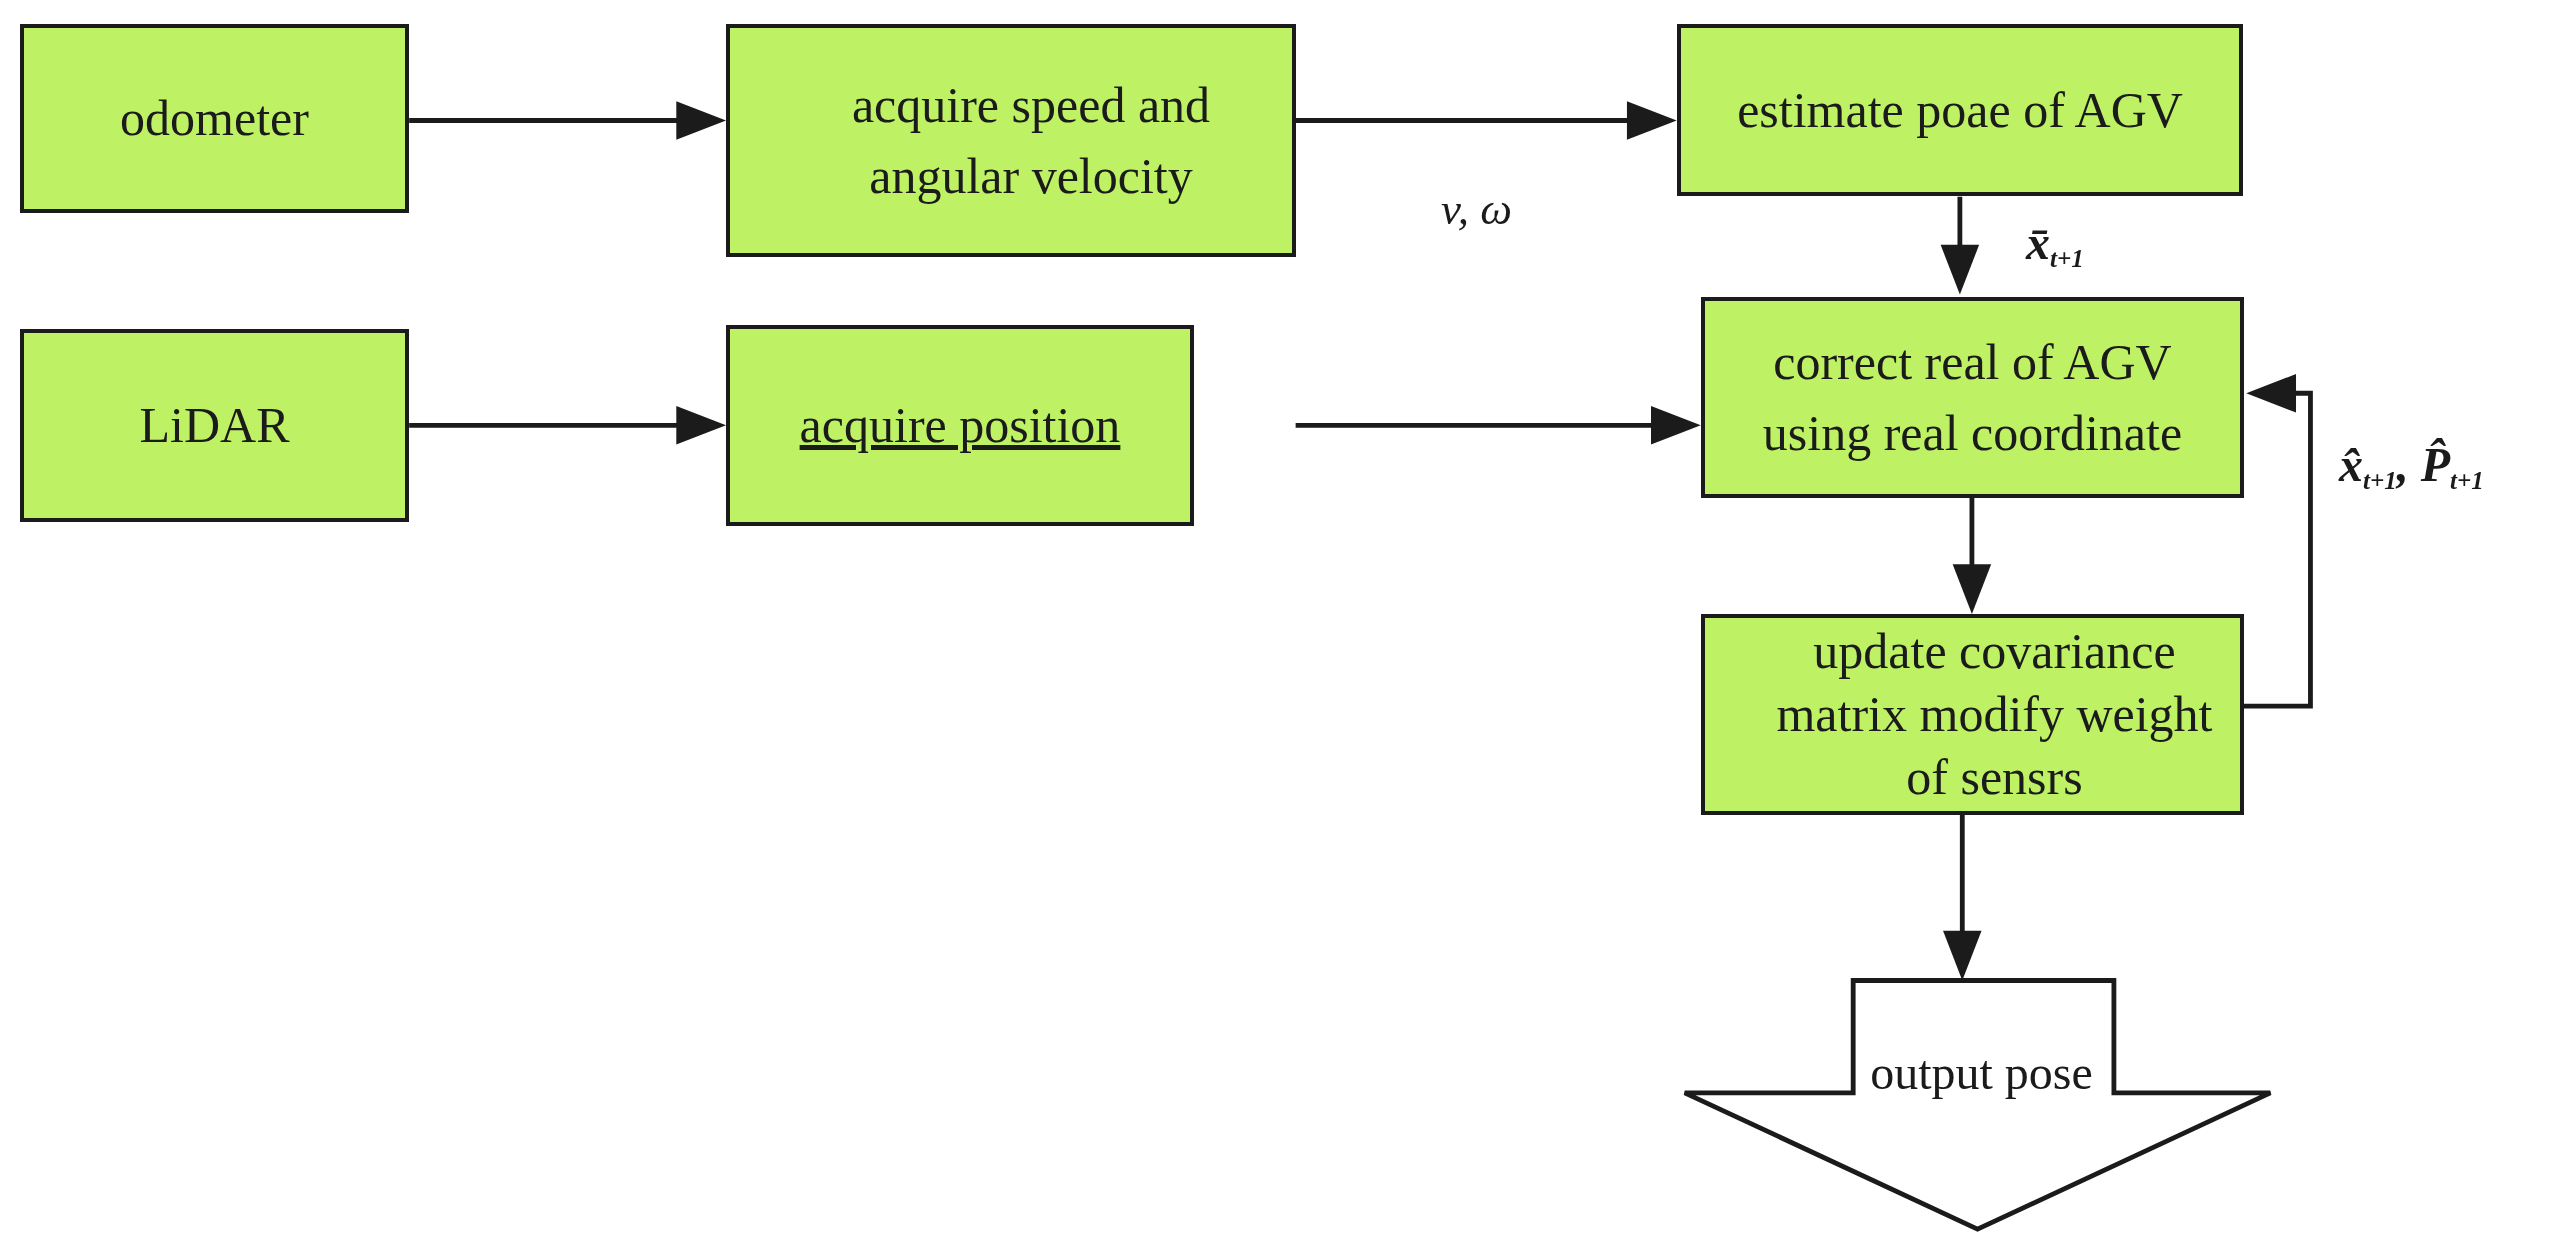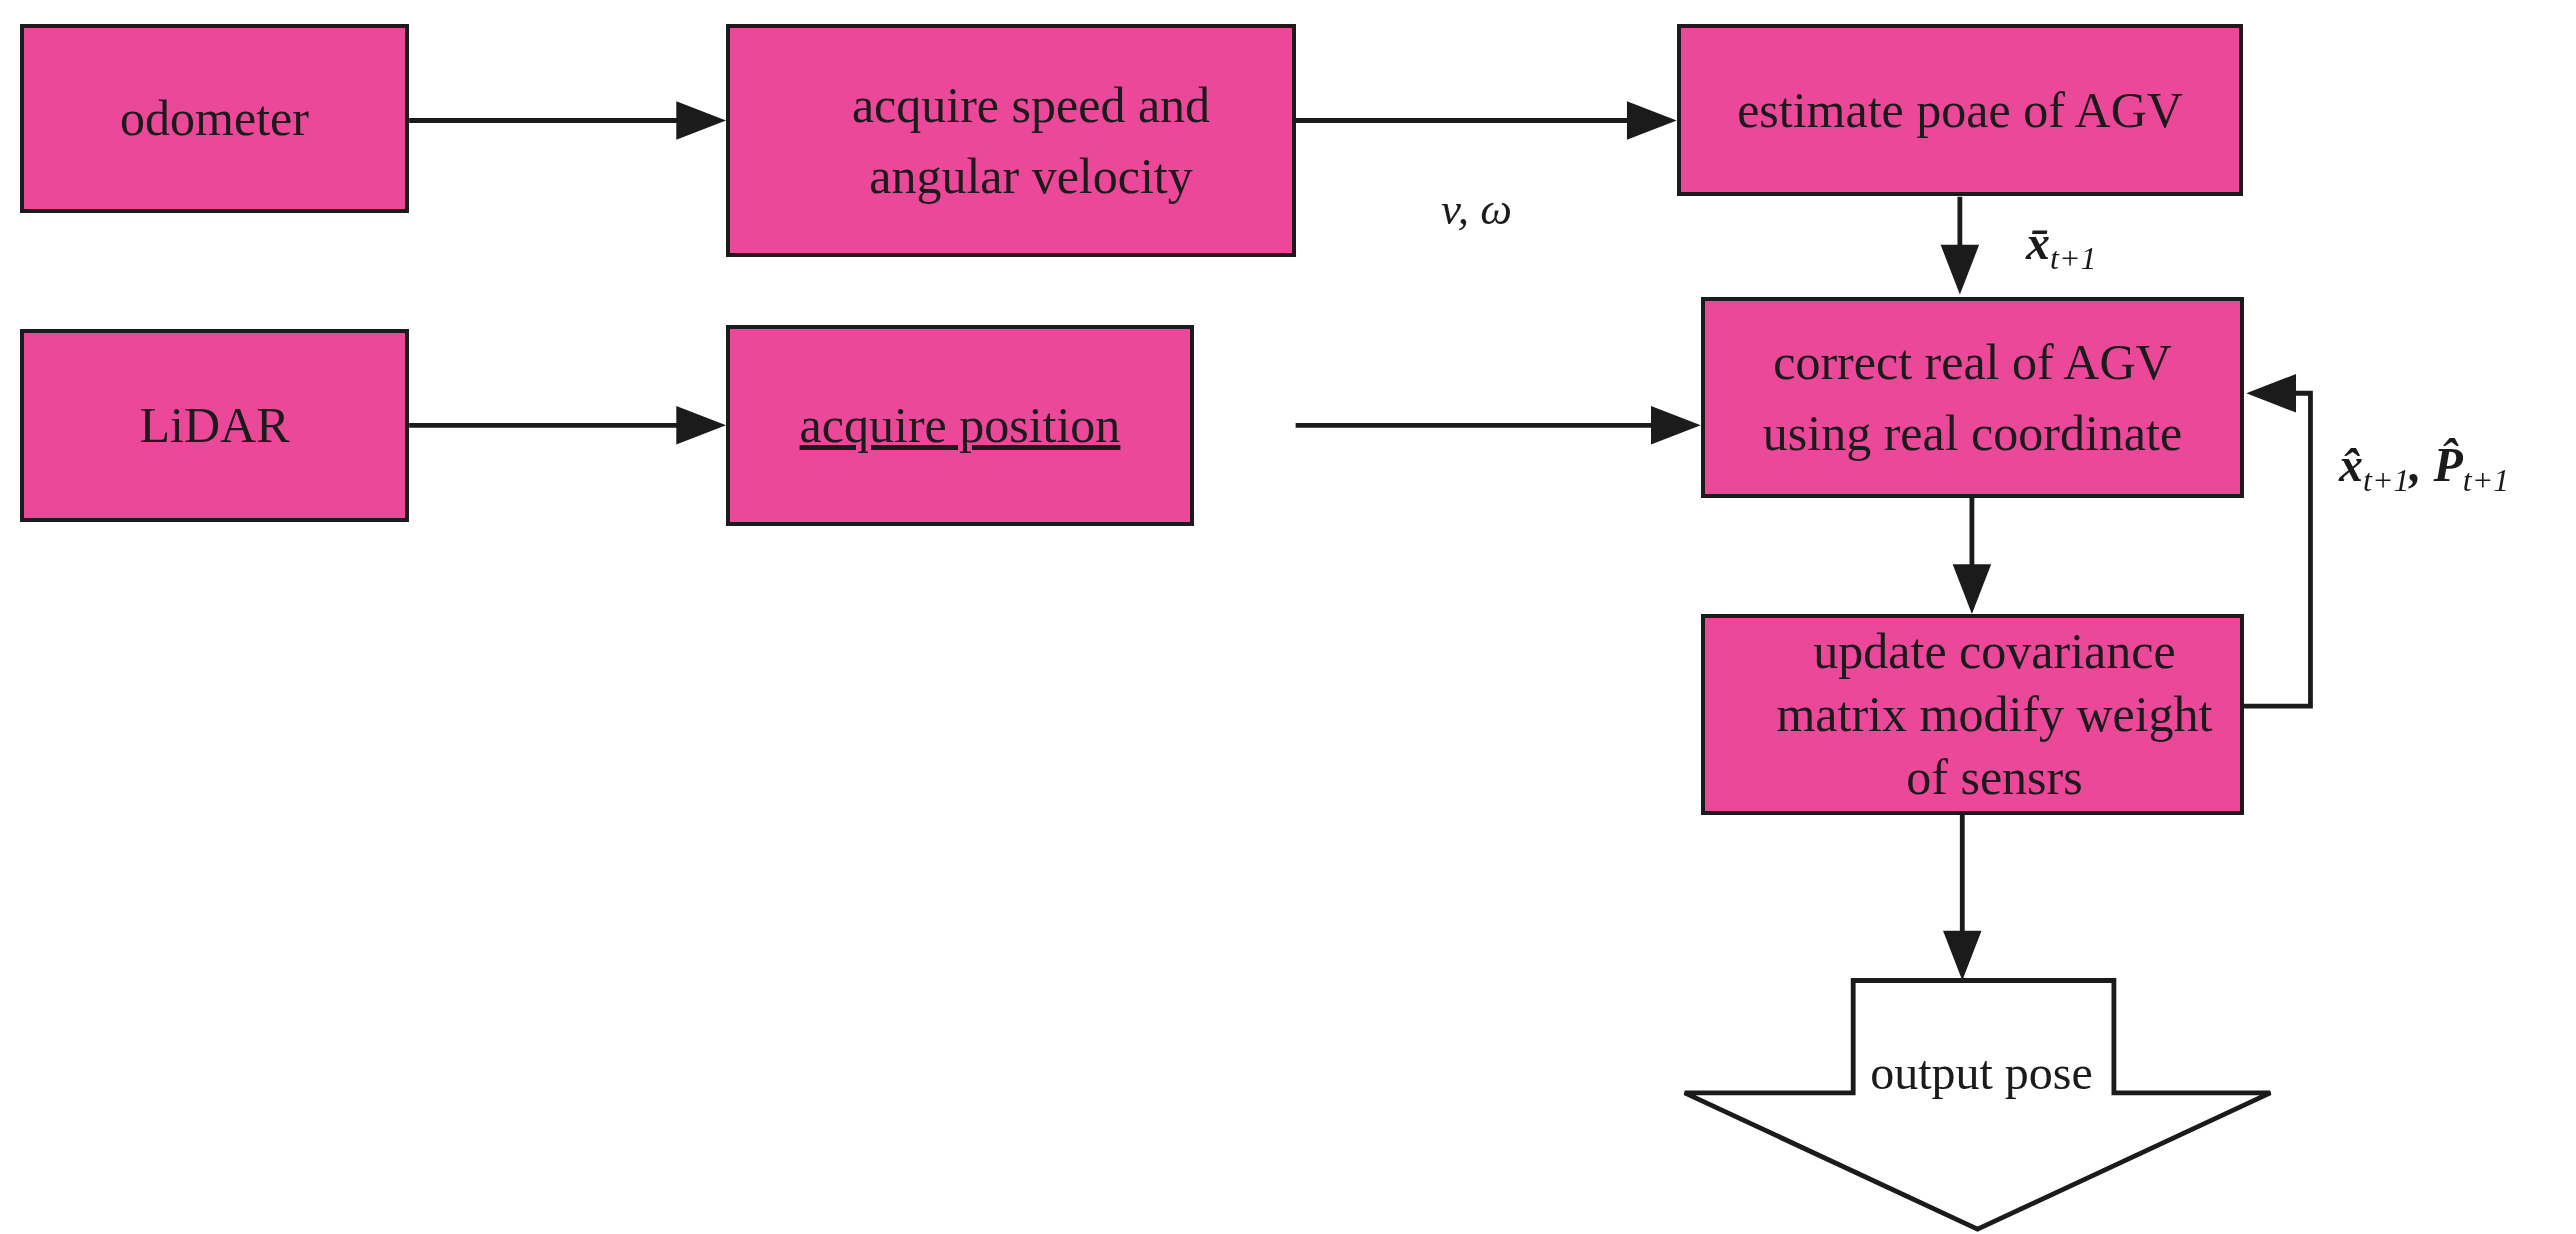--- a/index.html
+++ b/index.html
@@ -9,37 +9,37 @@
     background:#ffffff;
     font-family:"Liberation Serif", serif;
     color:#1b1b1b;
     overflow:hidden;
   }
   #connector-layer{position:absolute;left:0;top:0;width:2576px;height:1235px;}
   .box{
     position:absolute;
     box-sizing:border-box;
     border:4.8px solid #1b1b1b;
-    background:#ec4899;
+    background:#bef264;
     display:flex;align-items:center;justify-content:center;
     text-align:center;
     font-size:50px;line-height:1.42;
     white-space:pre-line;
   }
   .box.tight{line-height:1.26;}
   .mlabel{
     position:absolute;
     font-style:italic;
     font-size:45px;
     text-align:center;
   }
   .mlabel .base{font-weight:bold;font-size:48px;}
   .mlabel .sub{
-    font-size:32px;
-    font-weight:normal;
+    font-size:25px;
+    font-weight:bold;
     position:relative;top:0.32em;
     letter-spacing:0;
     text-align:right;
   }
   .plain-label{
     position:absolute;
     font-size:48px;
     text-align:center;
     white-space:nowrap;
   }

